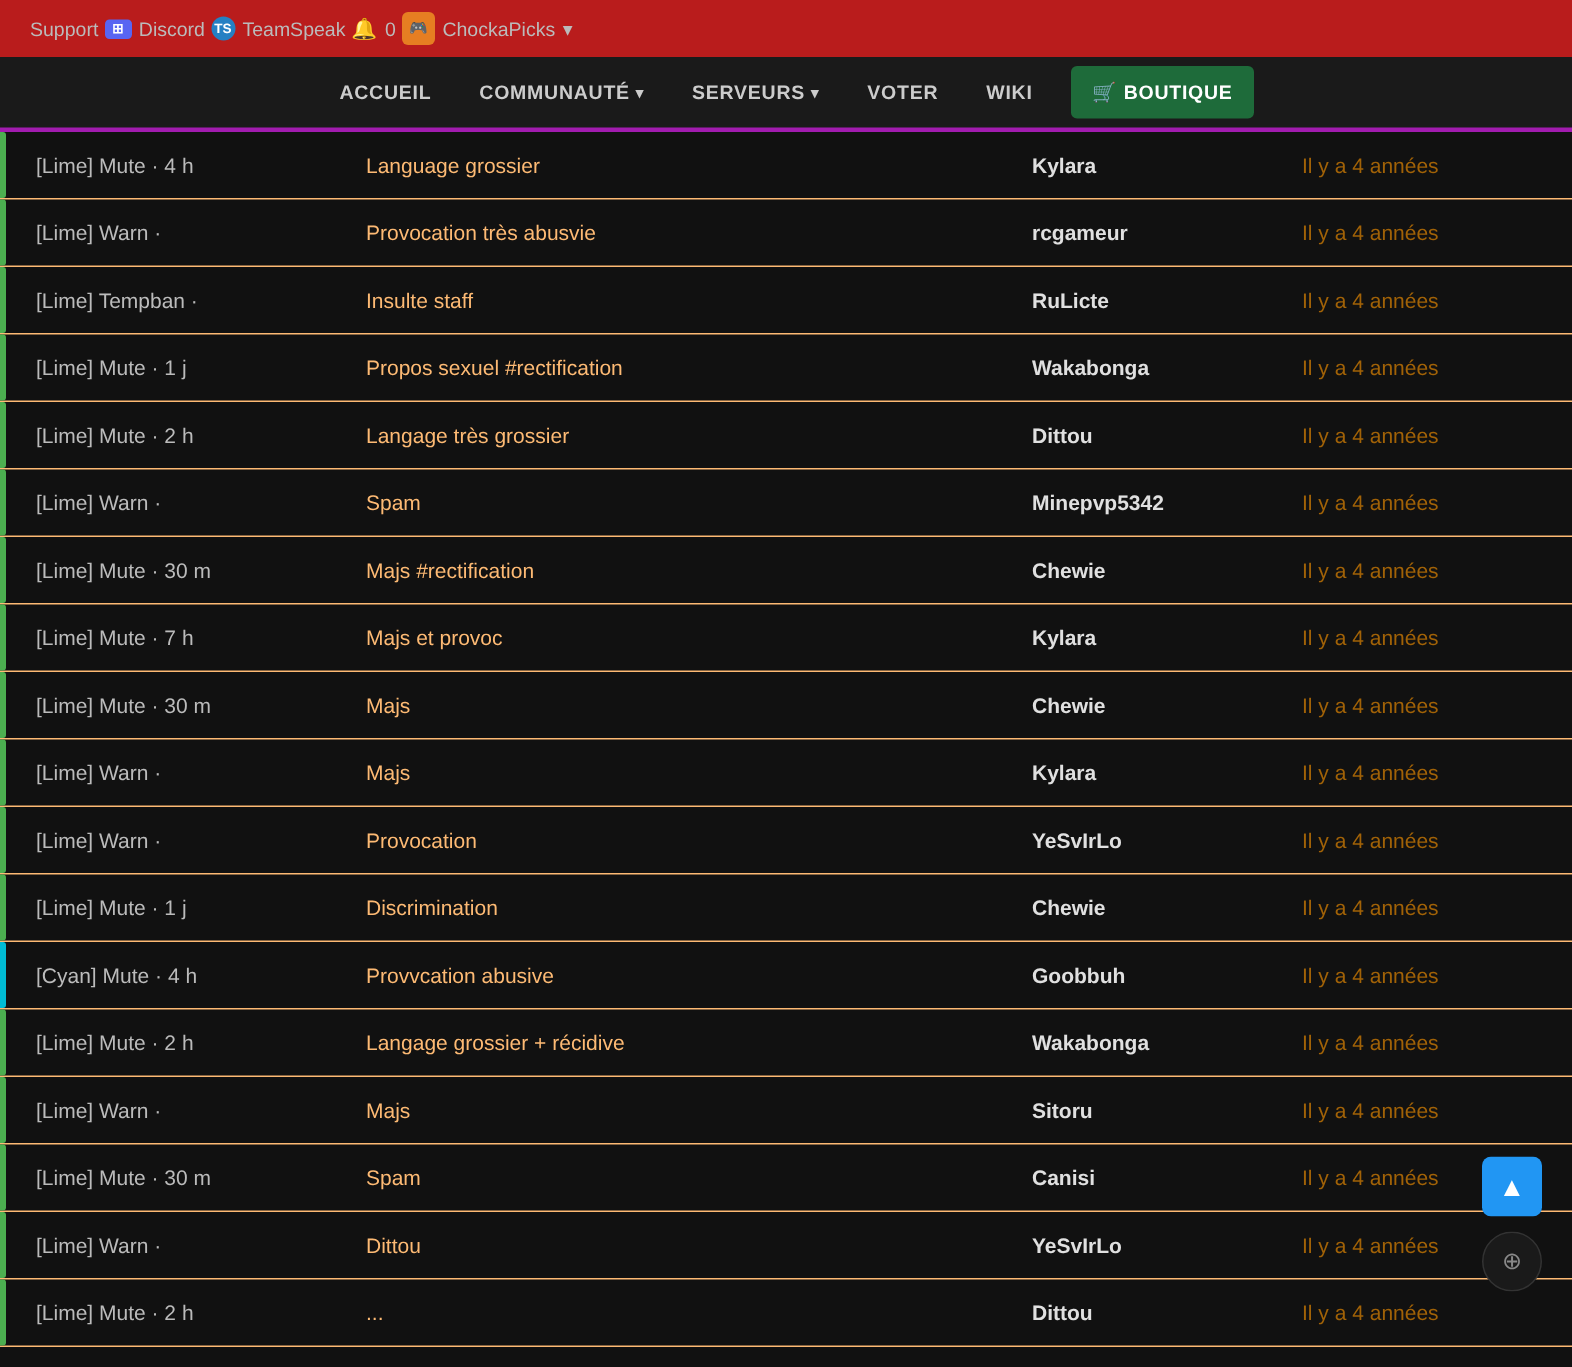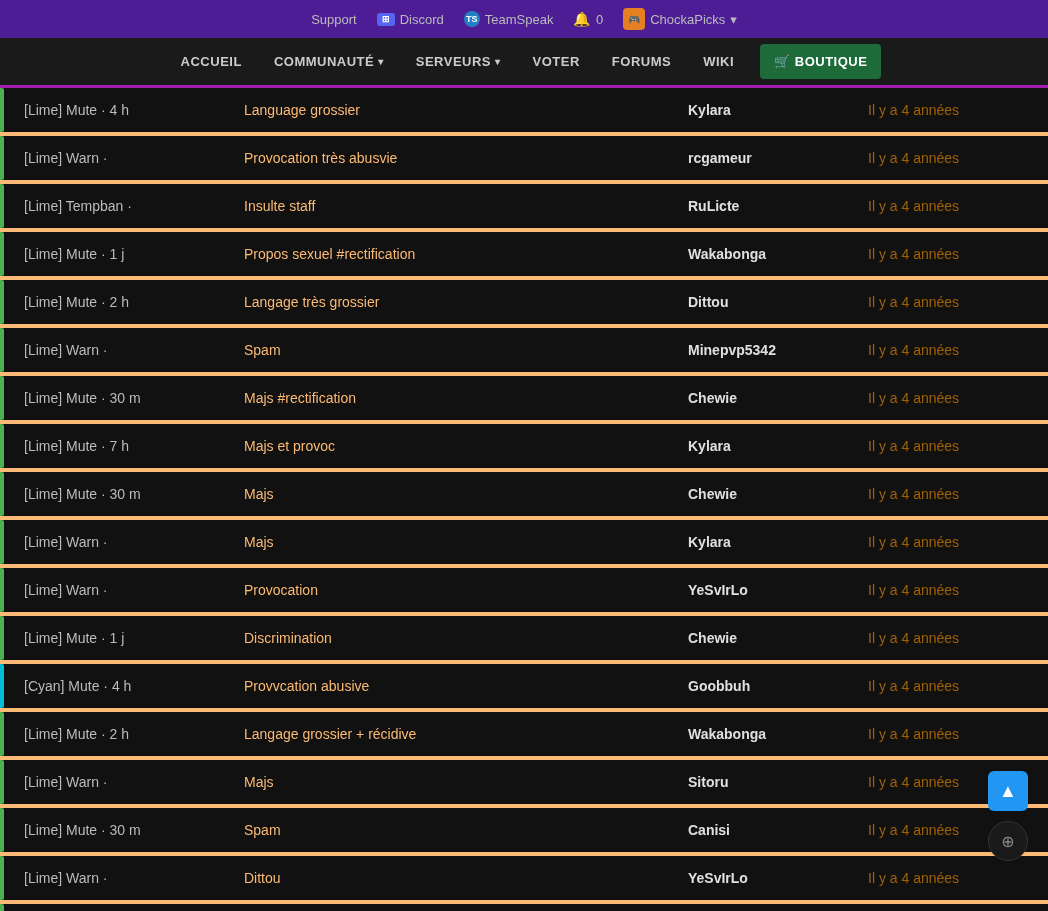--- a/index.html
+++ b/index.html
@@ -7,26 +7,26 @@
       background: #111;
       color: #ccc;
       font-family: 'Segoe UI', Arial, sans-serif;
       font-size: 14px;
       min-height: 911px;
       overflow-x: hidden;
     }
 
     
     .top-bar {
-      background: #4c1d95;
-      display: flex;
-      justify-content: center;
+      background: #b91c1c;
+      display: flex;
+      justify-content: flex-start;
       align-items: center;
       padding: 8px 20px;
-      gap: 20px;
+      gap: 4px;
       font-size: 13px;
       color: #bbb;
     }
     .top-bar-item {
       display: flex;
       align-items: center;
       gap: 5px;
       cursor: pointer;
     }
     .discord-icon {
@@ -106,21 +106,21 @@
     }
     .left-accent.cyan { background: #00BCD4; }
 
     
     .content {
       padding: 0;
     }
     .table-row {
       display: flex;
       align-items: center;
-      border-bottom: 4px solid #fdba74;
+      border-bottom: 1px solid #fdba74;
       padding: 14px 20px 14px 24px;
       position: relative;
       cursor: pointer;
       transition: background 0.15s;
     }
     .col-action {
       flex: 0 0 220px;
       color: #bbb;
       font-weight: 500;
     }
@@ -210,23 +210,20 @@
     <span class="chevron">▾</span>
   </a>
   <a class="nav-item">
     <span>SERVEURS</span>
     <span class="chevron">▾</span>
   </a>
   <a class="nav-item">
     <span>VOTER</span>
   </a>
   <a class="nav-item">
-    <span>FORUMS</span>
-  </a>
-  <a class="nav-item">
     <span>WIKI</span>
   </a>
   <a class="nav-item boutique">
     <span>🛒</span>
     <span>BOUTIQUE</span>
   </a>
 </nav>
 
 <div class="content" id="rows-container">
 <div class="table-row">

